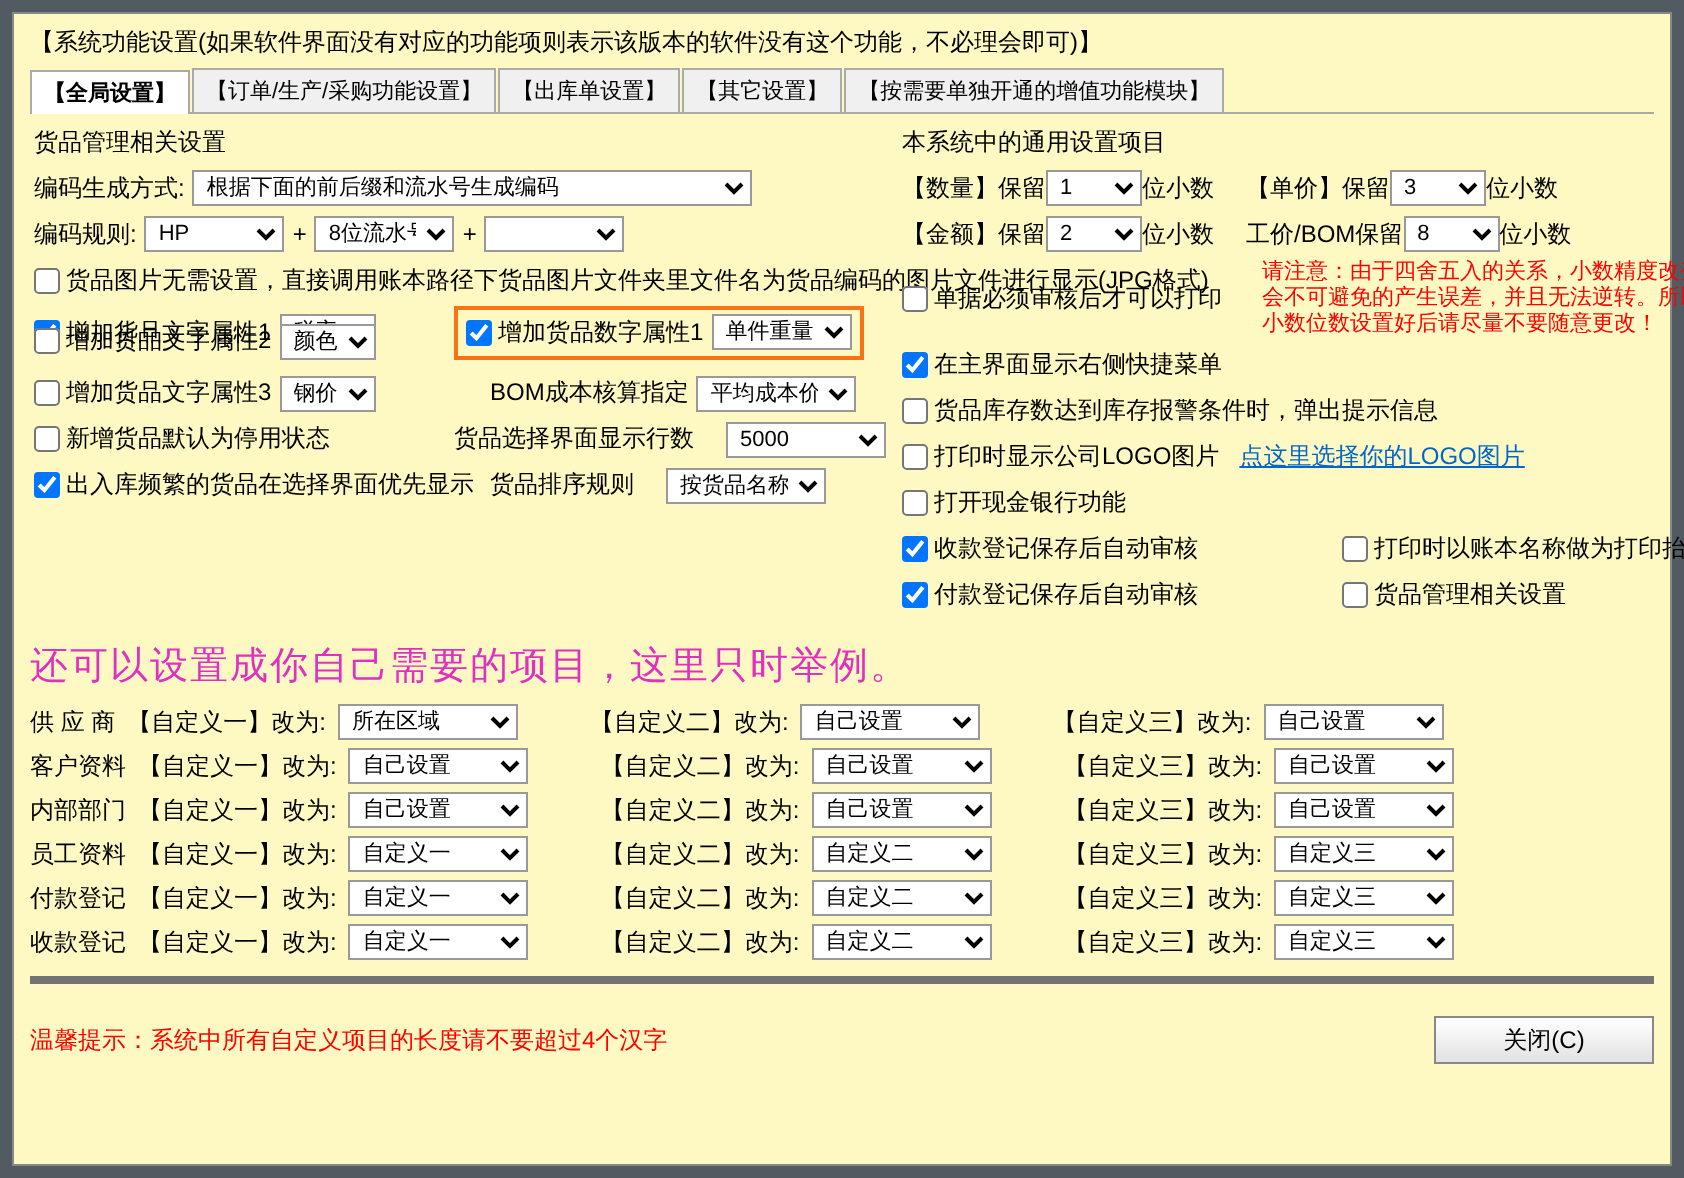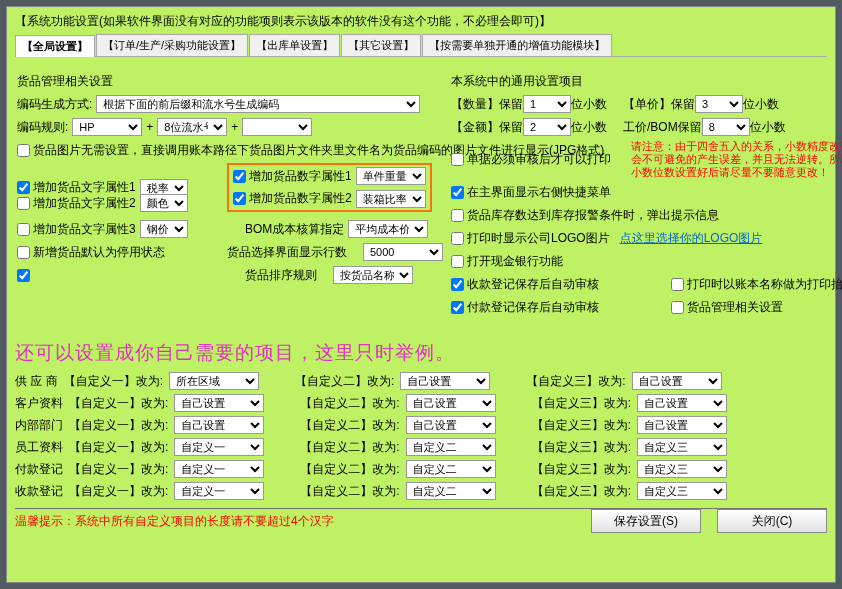--- a/index.html
+++ b/index.html
@@ -1,41 +1,41 @@
 <!DOCTYPE html>
 <html><head>
 <meta charset="utf-8">
 <style>
 *{box-sizing:border-box;margin:0;padding:0;font-family:"Microsoft YaHei","SimSun",sans-serif;font-size:12px}
 body{background:#535b62;padding:6px;width:842px;height:589px}
-.window{background:#bef264;width:100%;height:100%;border:1px solid #888;padding:4px 8px 8px}
+.window{background:#fef9c3;width:100%;height:100%;border:1px solid #888;padding:4px 8px 8px}
 .title-bar{font-size:12px;padding:2px 0 4px}
 .tabs{display:flex;border-bottom:1px solid #aaa}
 .tab{padding:3px 6px;border:1px solid #aaa;border-bottom:none;margin-right:1px;background:#f0f0f0;cursor:pointer;font-size:11px}
 .tab.active{background:#fff;font-weight:bold;position:relative;top:1px}
-.content{padding:16px 2px;display:flex;gap:4px}
+.content{padding:6px 2px;display:flex;gap:4px}
 .left-col{flex:0 0 430px}
 .right-col{flex:1}
 .section-title{font-size:12px;margin-bottom:4px}
 .row{display:flex;align-items:center;margin-bottom:3px;font-size:12px;min-height:20px}
 .row label{white-space:nowrap}
 select,input[type=text]{border:1px solid #999;height:18px;font-size:11px;padding:0 2px;background:#fff}
 input[type=checkbox]{margin-right:3px;vertical-align:middle}
-.wide-select{width:324px}
+.wide-select{width:280px}
 .small-select{width:70px}
 .tiny-select{width:48px}
 .highlight-box{border:2px solid #f97316;padding:2px 4px;display:inline-block}
 .link{color:#06c;text-decoration:underline;cursor:pointer}
 .warn{color:red;font-size:11px;line-height:13px}
 .annotation{color:#e030c0;font-size:19px;margin:4px 0 6px;letter-spacing:1px}
 .custom-grid{}
 .custom-row{display:flex;align-items:flex-end;margin-bottom:4px;gap:6px}
 .custom-row .lbl{white-space:nowrap}
 .custom-row select{width:90px}
-.footer{display:flex;align-items:center;margin-top:8px;border-top:1px solid #737373;padding-top:0}
+.footer{display:flex;align-items:center;margin-top:8px;border-top:4px solid #737373;padding-top:16px}
 .footer-tip{color:red;flex:1}
 .btn{min-width:110px;height:24px;border:1px solid #888;background:linear-gradient(#fff,#e2e2e2);cursor:pointer;margin-left:16px}
 .plus{padding:0 4px}
 .cb{display:inline-flex;align-items:center}
 </style>
 </head>
 <body>
 
 <div class="window">
   <div class="title-bar">【系统功能设置(如果软件界面没有对应的功能项则表示该版本的软件没有这个功能，不必理会即可)】</div>
@@ -79,25 +79,20 @@
             <input type="checkbox" checked="" style="">
             <label>增加货品文字属性1</label>
         <select class="tiny-select" style="margin-left:4px"><option>税率</option></select>
           </span>
         <span class="highlight-box">
           <span class="cb">
               <input type="checkbox" checked="" style="">
               <label>增加货品数字属性1</label>
           <select class="small-select" style="margin-left:4px"><option>单件重量</option></select>
             </span><br>
-          <span class="cb" style="margin-top:4px">
-              <input type="checkbox" checked="" style="">
-              <label>增加货品数字属性2</label>
-          <select class="small-select" style="margin-left:4px"><option>装箱比率</option></select>
-            </span>
         </span>
       </div>
 
       <div class="row" style="margin-top:-22px">
         <span class="cb" style="width:210px">
             <input type="checkbox" style="">
             <label>增加货品文字属性2</label>
         <select class="tiny-select" style="margin-left:4px"><option>颜色</option></select>
           </span>
       </div>
@@ -117,20 +112,21 @@
             <input type="checkbox" style="">
             <label>新增货品默认为停用状态</label>
           </span>
         <label>货品选择界面显示行数</label>
         <select class="small-select" style="margin-left:16px;width:80px"><option>5000</option></select>
       </div>
 
       <div class="row">
         <span class="cb" style="width:228px">
             <input type="checkbox" checked="" style="">
+            <label>出入库频繁的货品在选择界面优先显示</label>
           </span>
         <label>货品排序规则</label>
         <select class="small-select" style="margin-left:16px;width:80px"><option>按货品名称</option></select>
       </div>
     </div>
 
     <div class="right-col">
       <div class="section-title">本系统中的通用设置项目</div>
 
       <div class="row">
@@ -261,16 +257,15 @@
         <select><option>自定义一</option></select>
         <span class="lbl" style="margin-left:30px">【自定义二】改为:</span>
         <select><option>自定义二</option></select>
         <span class="lbl" style="margin-left:30px">【自定义三】改为:</span>
         <select><option>自定义三</option></select>
       </div>
     </div>
 
   <div class="footer">
     <div class="footer-tip">温馨提示：系统中所有自定义项目的长度请不要超过4个汉字</div>
-    <button class="btn">保存设置(S)</button>
     <button class="btn">关闭(C)</button>
   </div>
 </div>
 
 </body></html>

